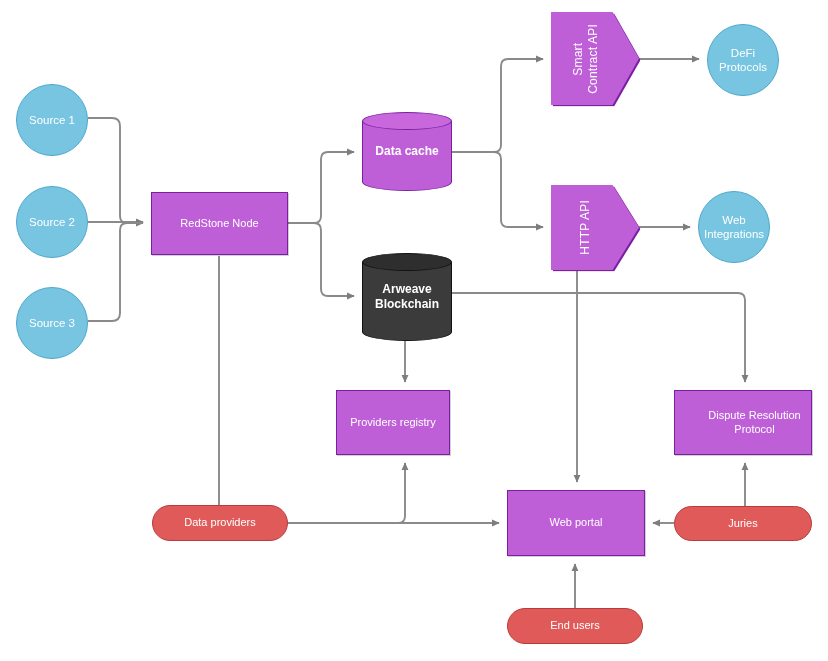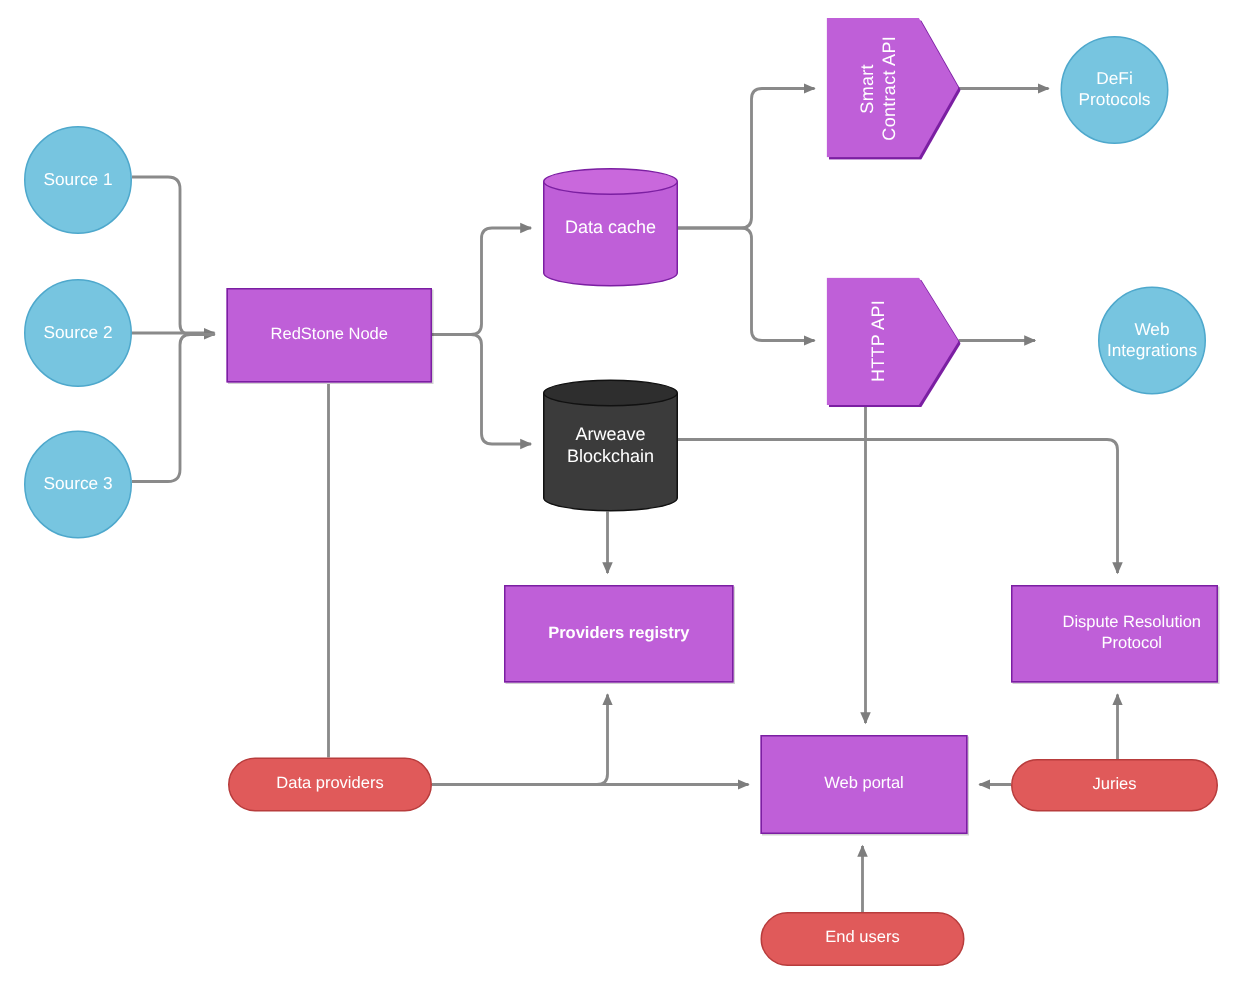--- a/index.html
+++ b/index.html
@@ -24,21 +24,21 @@
   .cyl{font-size:12px;}
   .cyl .body{position:absolute;left:0;right:0;top:9px;bottom:9px;background:#bf5fd8;
              border-left:1.6px solid #7b1fa2;border-right:1.6px solid #7b1fa2;}
   .cyl .top{position:absolute;left:0;right:0;top:0;height:18px;background:#c968dc;
             border:1.6px solid #7b1fa2;border-radius:50%;box-sizing:border-box;}
   .cyl .bot{position:absolute;left:0;right:0;bottom:0;height:18px;background:#bf5fd8;
             border:1.6px solid #7b1fa2;border-radius:50%;box-sizing:border-box;}
   .cyl.dark .body{background:#3b3b3b;border-left-color:#111;border-right-color:#111;}
   .cyl.dark .top{background:#2e2e2e;border-color:#111;}
   .cyl.dark .bot{background:#3b3b3b;border-color:#111;}
-  .cyl .lbl{font-weight:normal;}
+  .cyl .lbl{font-weight:bold;}
 
   
   .api{font-size:12px;}
   .api .shape{position:absolute;inset:0;background:#bf5fd8;
               clip-path:polygon(0% 0%,70% 0%,100% 50%,70% 100%,0% 100%);}
   .api .shapeEdge{position:absolute;inset:0;background:#7b1fa2;
               clip-path:polygon(0% 0%,70% 0%,100% 50%,70% 100%,0% 100%);
               transform:translate(1.5px,1.5px);}
   .api .lbl{writing-mode:vertical-rl;transform:rotate(180deg);
             margin-right:22%;letter-spacing:.2px;}
@@ -128,26 +128,26 @@
   <div class="node api" style="left:551px;top:185px;width:88px;height:85px;">
     <div class="shapeEdge"></div>
     <div class="shape"></div>
     <span class="lbl">HTTP API</span>
   </div>
 
   <div class="node circle" style="left:707px;top:24px;width:72px;height:72px;">
     <span class="lbl">DeFi
 Protocols</span>
   </div>
-  <div class="node circle" style="left:732px;top:191px;width:72px;height:72px;">
+  <div class="node circle" style="left:698px;top:191px;width:72px;height:72px;">
     <span class="lbl">Web
 Integrations</span>
   </div>
 
-  <div class="node rect" style="left:336px;top:390px;width:153px;height:65px;font-weight:bold;">
+  <div class="node rect" style="left:336px;top:390px;width:114px;height:65px;">
     <span class="lbl">Providers registry</span>
   </div>
   <div class="node rect" style="left:674px;top:390px;width:138px;height:65px;padding-left:23px;">
     <span class="lbl">Dispute Resolution
 Protocol</span>
   </div>
   <div class="node rect" style="left:507px;top:490px;width:138px;height:66px;">
     <span class="lbl">Web portal</span>
   </div>
 

